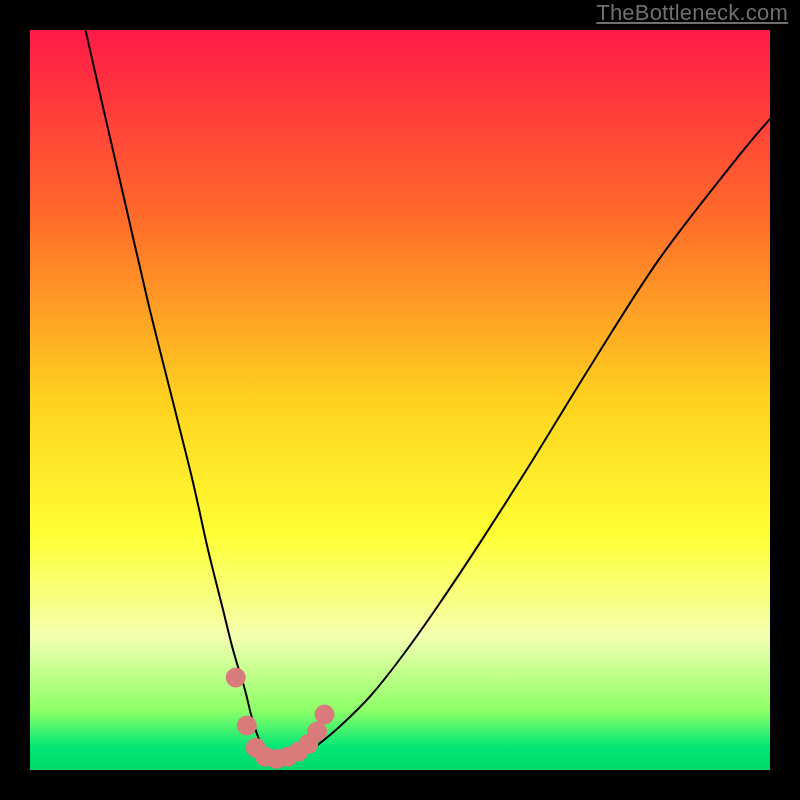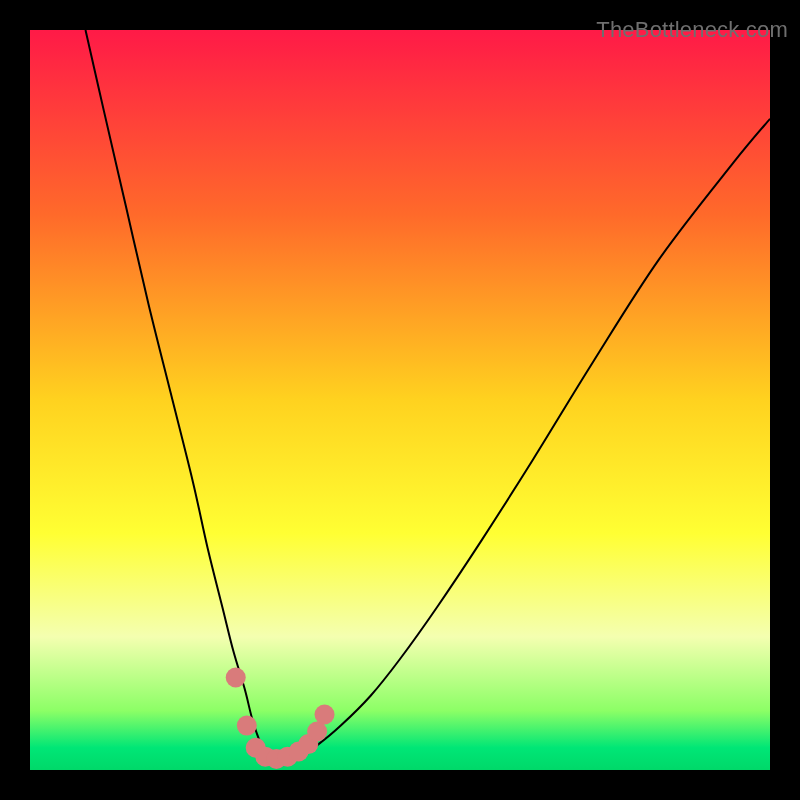--- a/index.html
+++ b/index.html
@@ -12,27 +12,28 @@
     font-family: Arial, Helvetica, sans-serif;
   }
   .frame {
     position: relative;
     width: 800px;
     height: 800px;
     background: #000;
   }
   .watermark {
     position: absolute;
-    top: 17px;
+    top: 0;
     right: 12px;
     color: #6f6f6f;
     font-size: 22px;
     letter-spacing: 0.2px;
     z-index: 10;
     font-weight: 500;
+    text-decoration: underline;
   }
   .plot-area {
     position: absolute;
     left: 30px;
     top: 30px;
     width: 740px;
     height: 740px;
     overflow: hidden;
   }
   .gradient {

